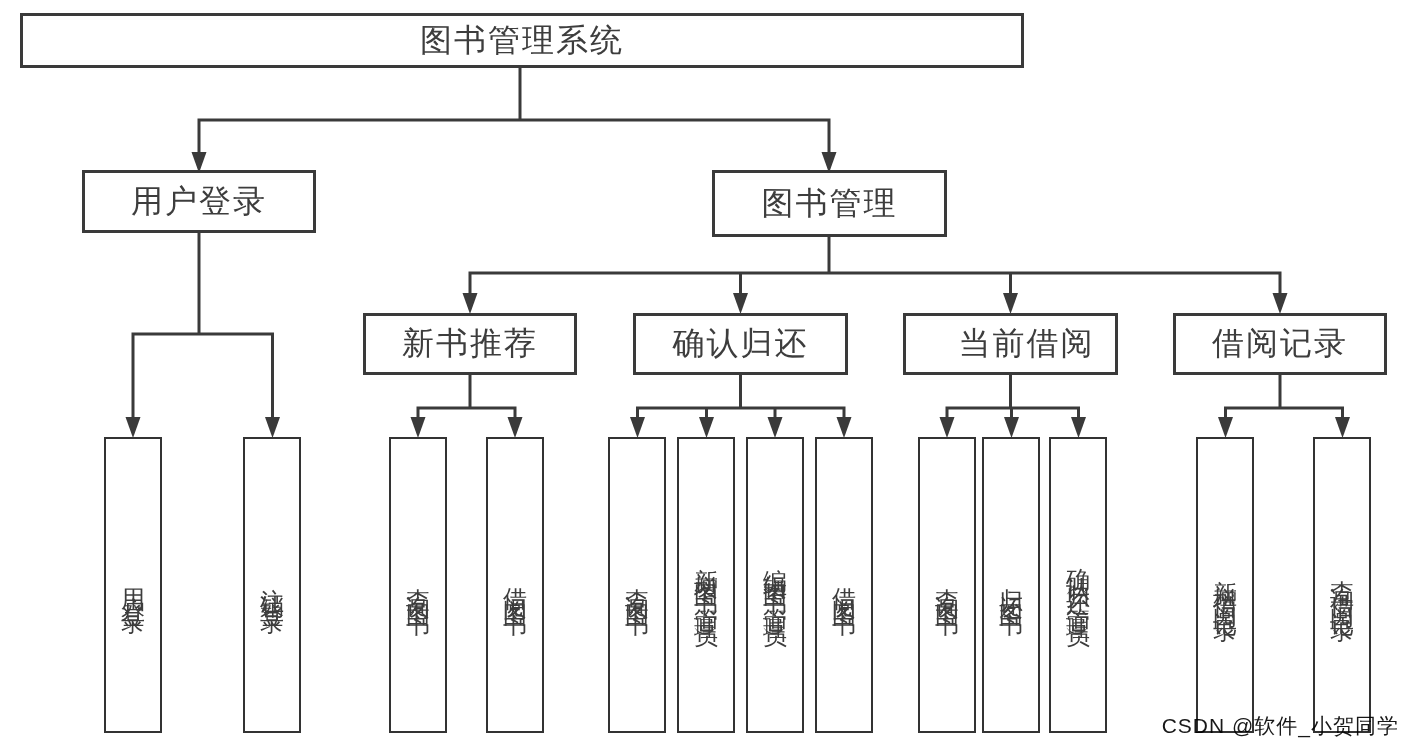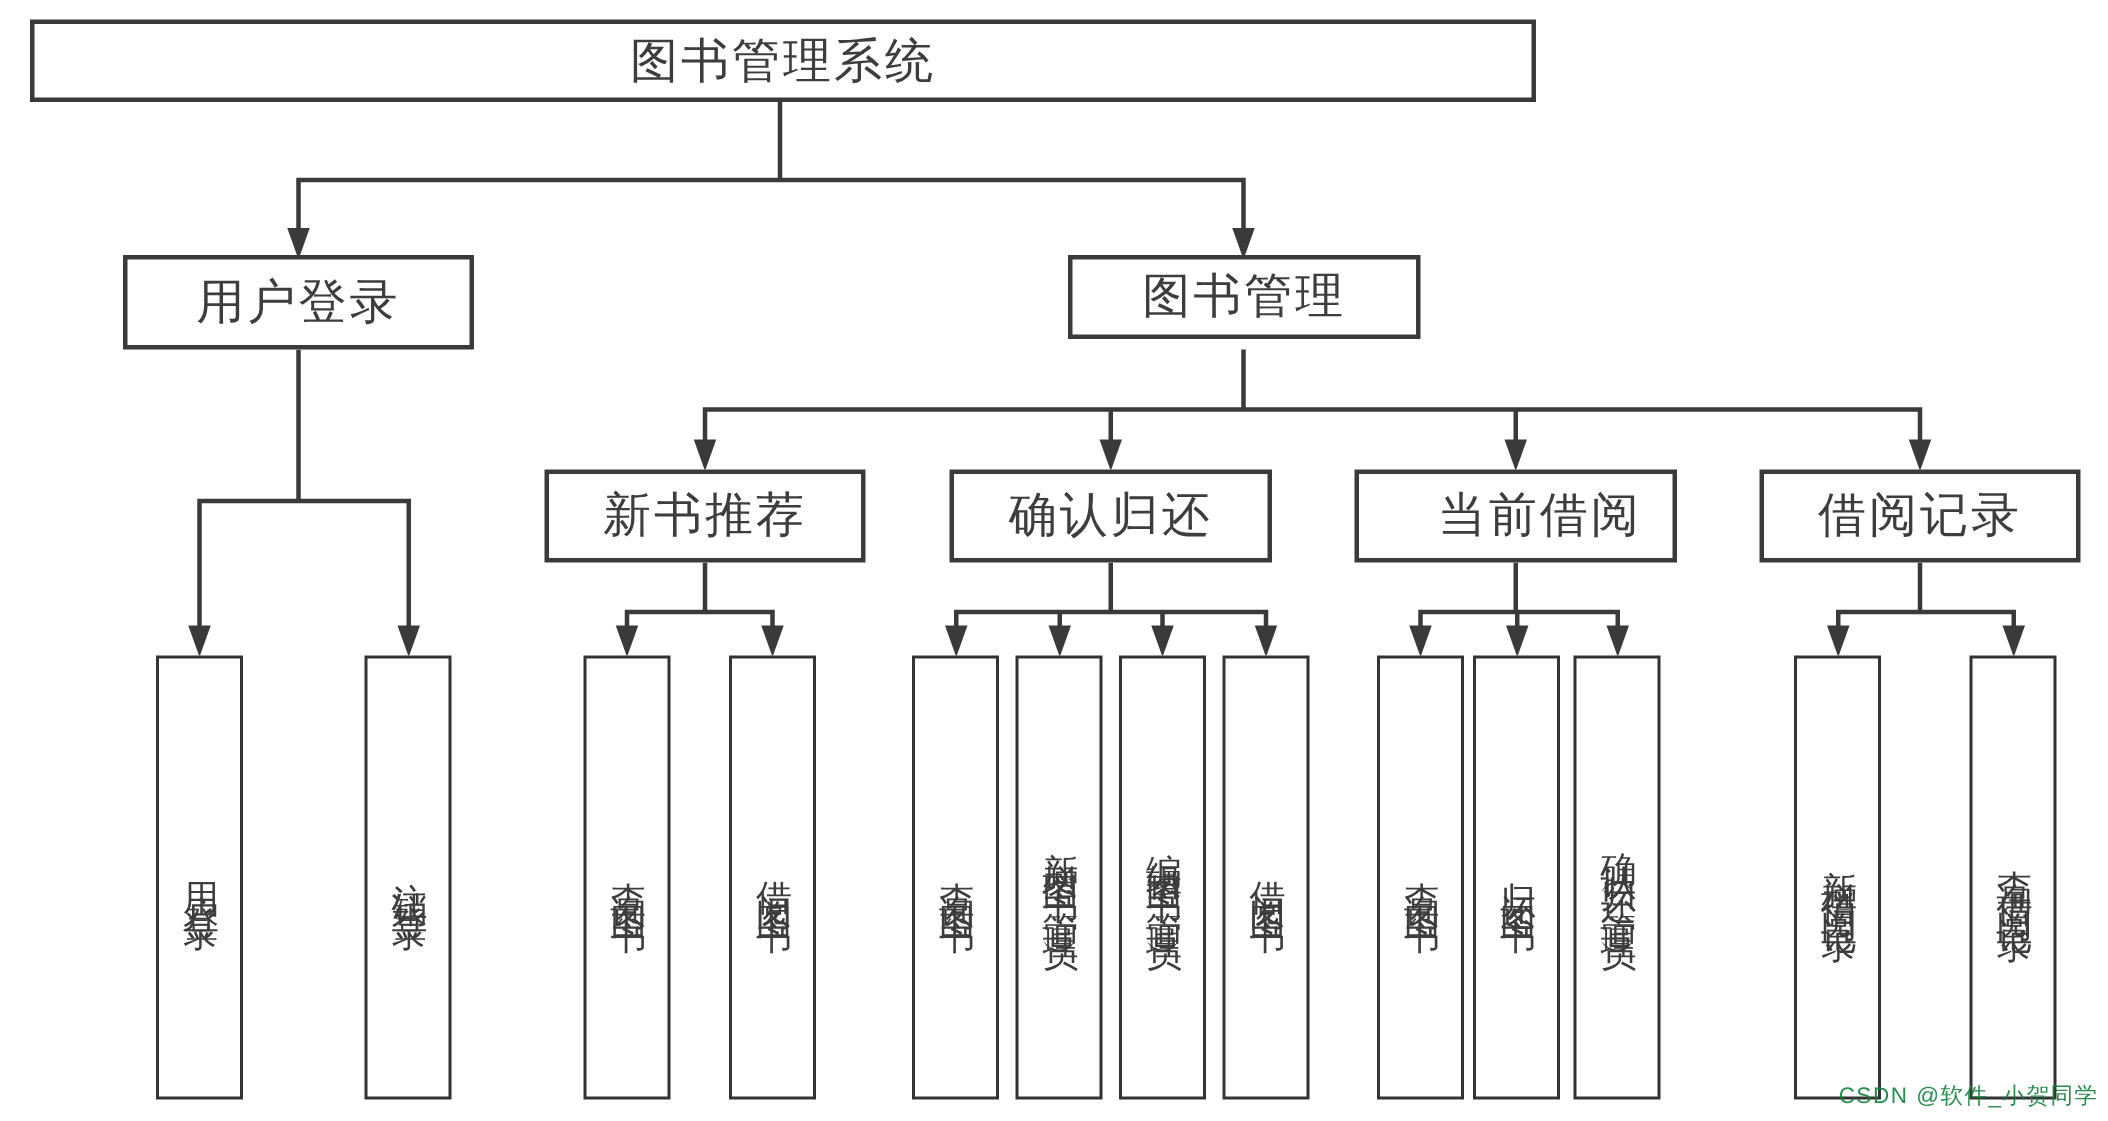--- a/index.html
+++ b/index.html
@@ -21,21 +21,21 @@
   .vbox{
     border:2px solid #333333;width:58px;top:437px;height:296px;
   }
   .vtext{
     writing-mode:vertical-rl;
     font-size:24px;letter-spacing:8px;line-height:1;
     color:#3d3d3d;
   }
   .watermark{
     position:absolute;right:6px;bottom:7px;z-index:3;
-    font-size:15px;color:#15803d;opacity:0.9;
+    font-size:21px;color:#000000;opacity:0.9;
     letter-spacing:1px;white-space:nowrap;
   }
 </style>
 </head>
 <body>
 
 <svg id="connectors" viewBox="0 0 1405 747" xmlns="http://www.w3.org/2000/svg">
   <g stroke="#3a3a3a" stroke-width="3" fill="none">
 
     <path d="M520,68 V120"></path>
@@ -94,21 +94,21 @@
   </g>
 </svg>
 
 <div class="node hbox" style="left:20px;top:13px;width:1004px;height:55px;">
   <span>图书管理系统</span>
 </div>
 
 <div class="node hbox" style="left:82px;top:170px;width:234px;height:63px;">
   <span>用户登录</span>
 </div>
-<div class="node hbox" style="left:712px;top:170px;width:235px;height:56px;">
+<div class="node hbox" style="left:712px;top:170px;width:235px;height:67px;">
   <span>图书管理</span>
 </div>
 
 <div class="node hbox" style="left:363px;top:313px;width:214px;height:62px;">
   <span>新书推荐</span>
 </div>
 <div class="node hbox" style="left:633px;top:313px;width:215px;height:62px;">
   <span>确认归还</span>
 </div>
 <div class="node hbox" style="left:903px;top:313px;width:215px;height:62px;padding-left:32px;">

